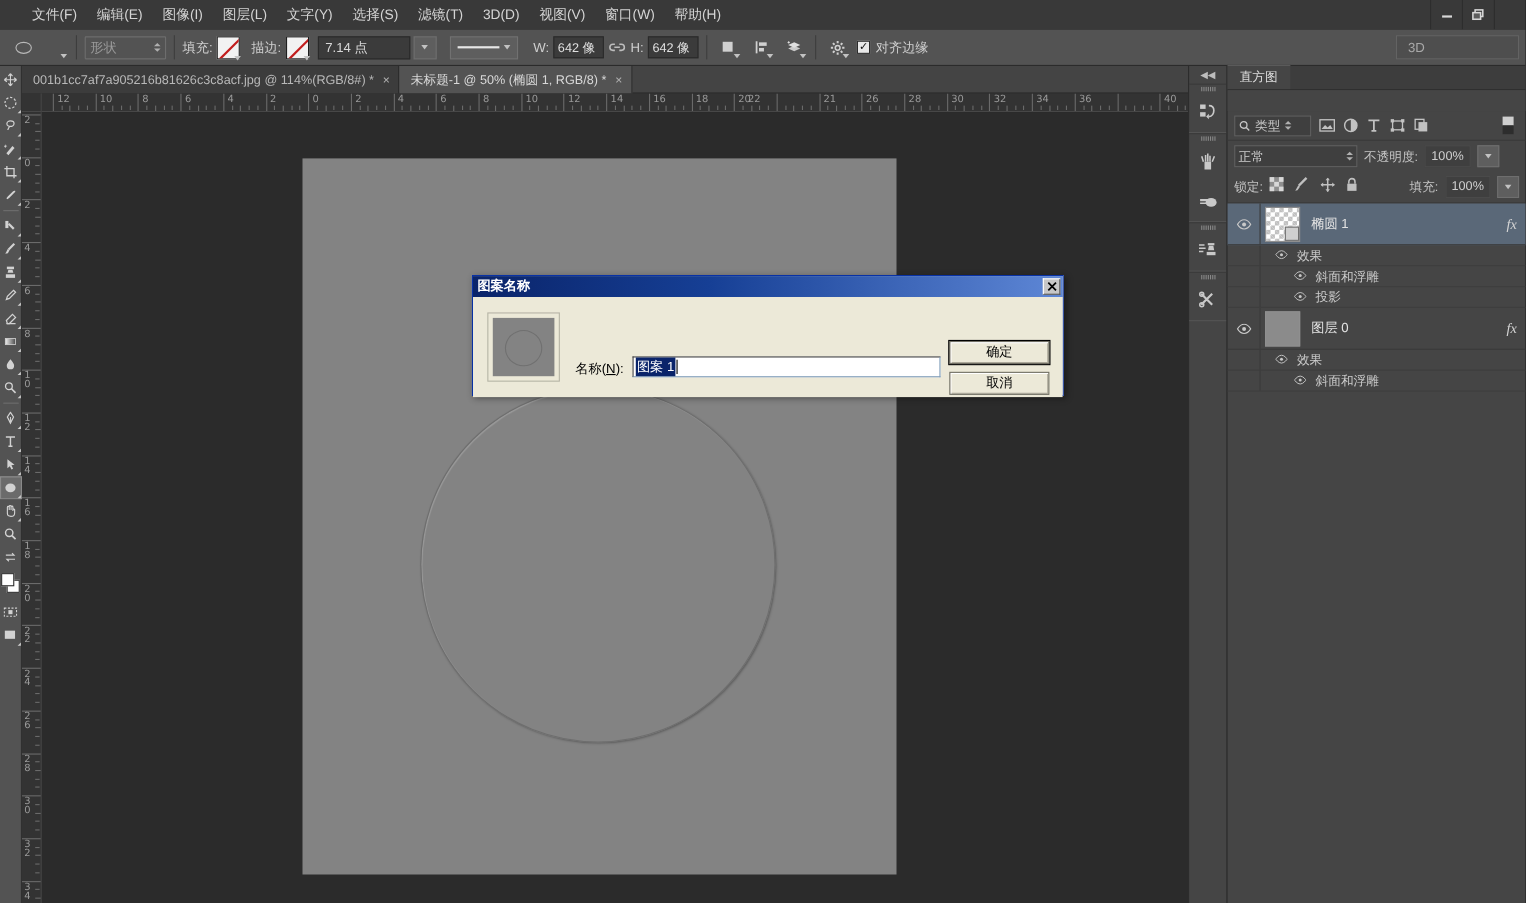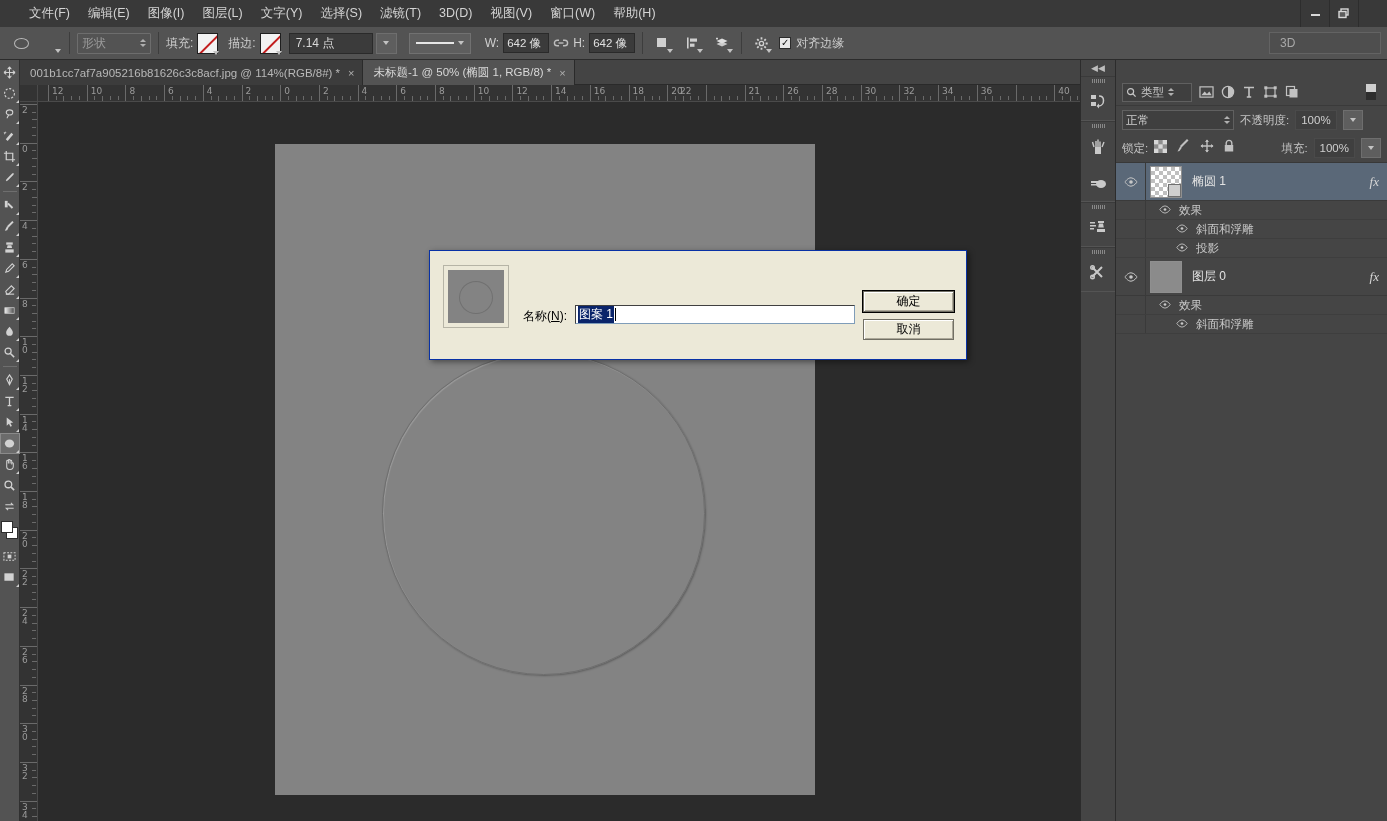--- a/index.html
+++ b/index.html
@@ -1020,20 +1020,25 @@
         <svg width="20" height="20" viewBox="0 0 20 20">
           <path d="M4 4l10 10M14 4L4 14" stroke="#c9c9c9" stroke-width="2"></path>
           <circle cx="4.5" cy="4.5" r="1.8" fill="none" stroke="#c9c9c9" stroke-width="1.4"></circle>
           <circle cx="4.5" cy="14" r="1.8" fill="none" stroke="#c9c9c9" stroke-width="1.4"></circle>
         </svg>
       </div>
     </div>
   </div>
 
   <div class="panel-col">
+    <div class="panel-tabrow">
+      <div class="ptab active">
+        <span>直方图</span>
+      </div>
+    </div>
     <div class="histo-panel"></div>
 
 
     <div class="filter-row">
       <div class="kind-combo">
         <svg width="11" height="11" viewBox="0 0 12 12">
             <circle cx="5" cy="5" r="3.3" fill="none" stroke="#c6c6c6" stroke-width="1.3"></circle>
             <path d="M7.4 7.4L10.5 10.5" stroke="#c6c6c6" stroke-width="1.4"></path>
           </svg>
         <span>类型</span>
@@ -1224,20 +1229,28 @@
               <circle cx="7" cy="5" r="1.6" fill="#c8c8c8"></circle>
             </svg>
         </span>
         <span class="fx-label">斜面和浮雕</span>
       </div>
 
     </div>
   </div>
 
   <div class="modal">
+    <div class="modal-title">
+      <span class="modal-title-text">图案名称</span>
+      <span class="modal-close">
+        <svg width="9" height="9" viewBox="0 0 9 9">
+            <path d="M1 1l7 7M8 1l-7 7" stroke="#000" stroke-width="1.6"></path>
+          </svg>
+      </span>
+    </div>
     <div class="modal-body">
       <div class="preview-box">
         <div class="preview-inner">
           <span class="preview-circle"></span>
         </div>
       </div>
       <div class="name-label">
         <span>名称(</span><u>N</u><span>):</span>
       </div>
       <div class="name-input">

